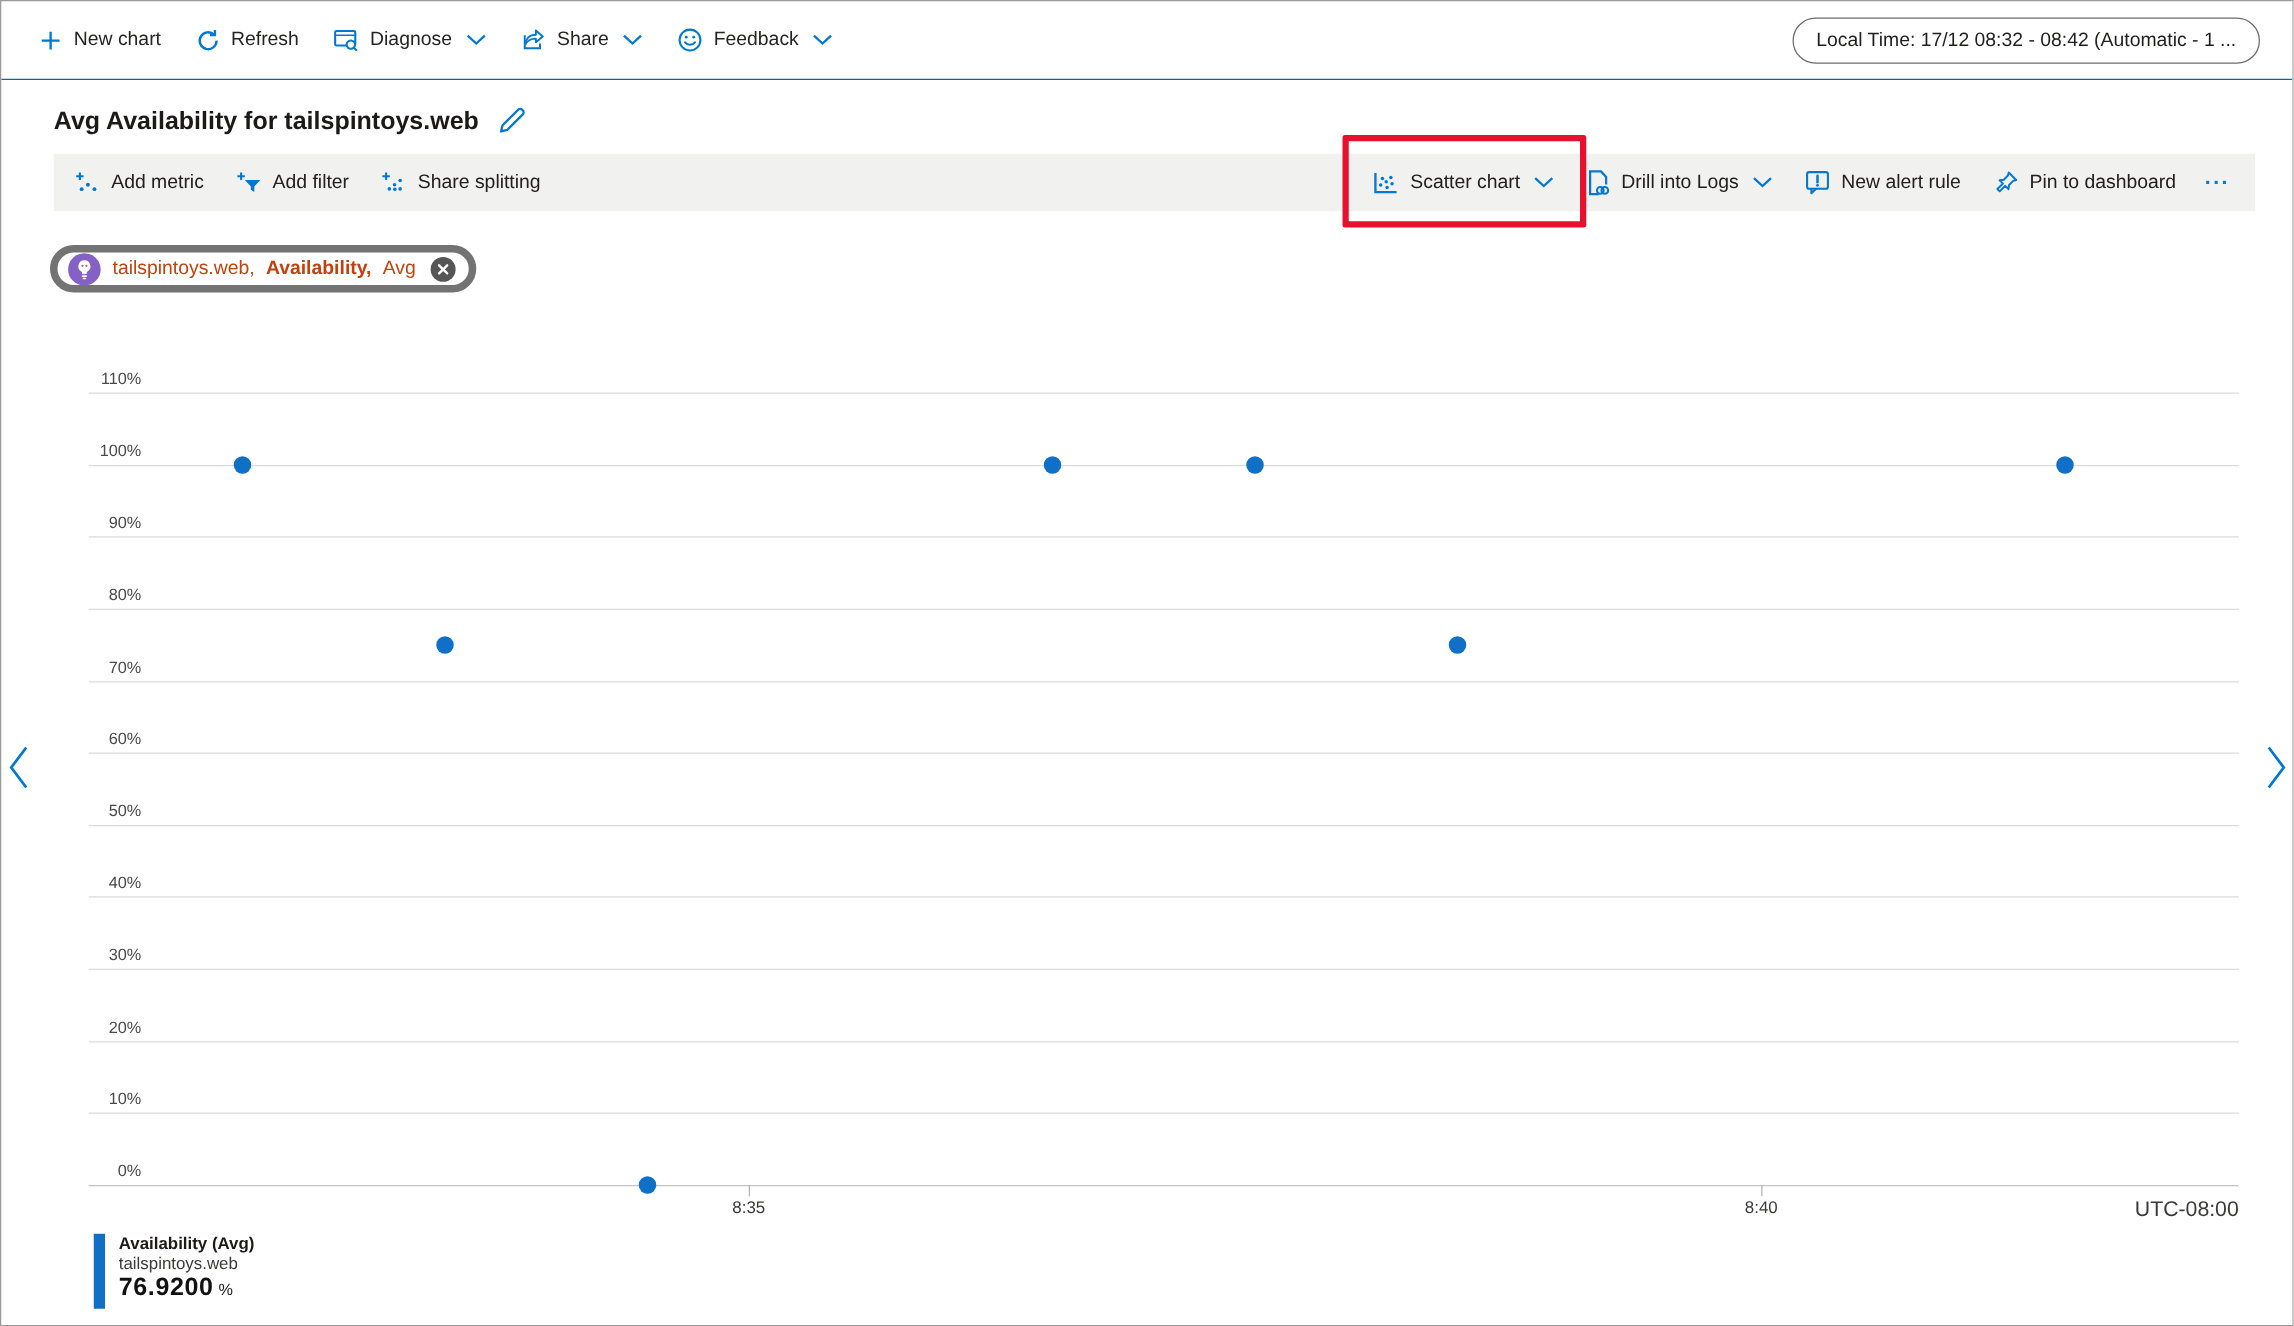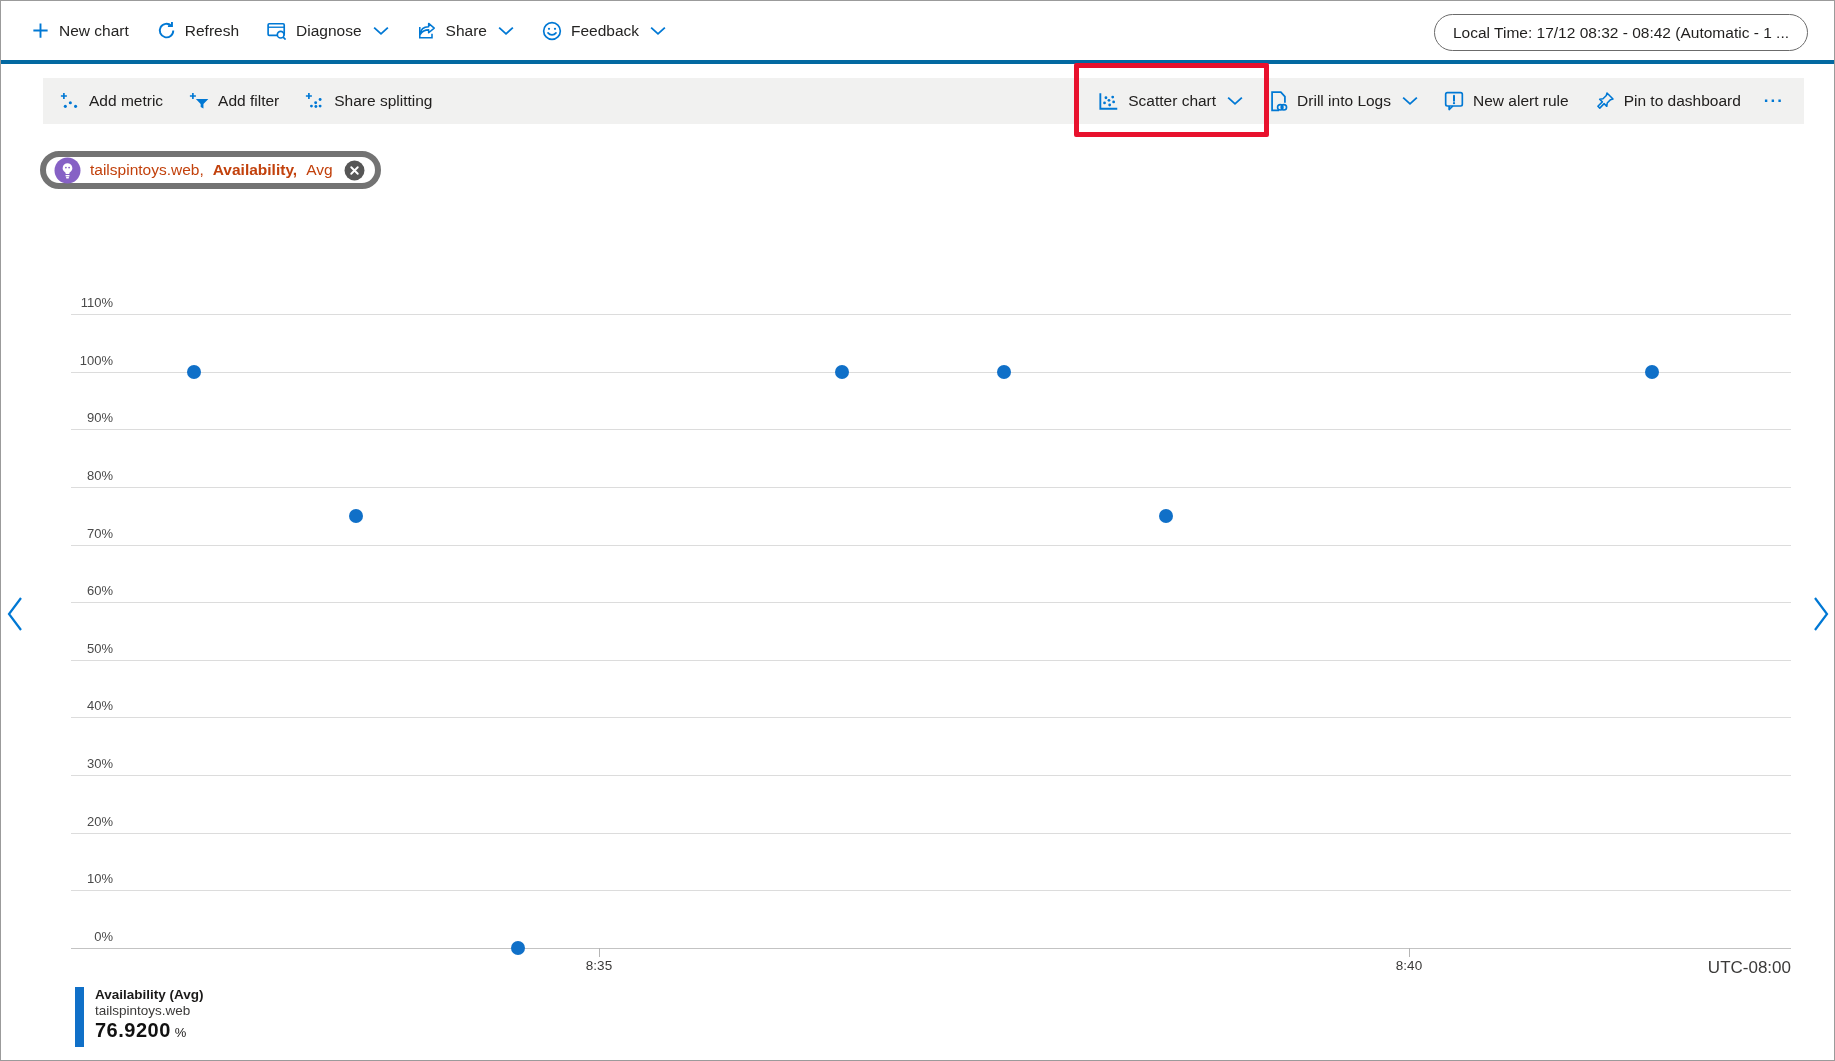--- a/index.html
+++ b/index.html
@@ -6,21 +6,21 @@
   html,body { background:#fff; }
   body { font-family:"Liberation Sans", sans-serif; }
   #app {
     position:relative; width:1835px; height:1061px;
     background:#fff; border:1px solid #9b9b9b; overflow:hidden;
     color:#252423;
   }
   
   .top-toolbar {
     position:relative; display:flex; align-items:center;
-    height:63px; padding-left:16px; border-bottom:4px solid #0369a1;
+    height:63px; padding-left:16px; border-bottom:1px solid #0369a1;
   }
   .tb-item {
     display:flex; align-items:center; gap:9px; height:100%;
     padding:0 14px; background:none; border:none; cursor:pointer;
     font-family:inherit; font-size:15.5px; color:#252423; white-space:nowrap;
   }
   .icon { display:inline-flex; align-items:center; justify-content:center; color:var(--accent,#0078d4); }
   .chev { display:inline-flex; color:var(--accent,#0078d4); margin-left:2px; }
   .time-pill {
     position:absolute; right:26px; top:13px; height:37px;
@@ -145,20 +145,30 @@
       <span>Feedback</span>
       <span class="chev">
         <svg width="16" height="10" viewBox="0 0 14 8">
             <path d="M1 1l6 5.5L13 1" fill="none" stroke="currentColor" stroke-width="1.6"></path>
           </svg>
       </span>
     </button>
     <button class="time-pill">Local Time: 17/12 08:32 - 08:42 (Automatic - 1 ...</button>
   </div>
 
+  <div class="title-row">
+    <span class="page-title">Avg Availability for tailspintoys.web</span>
+    <button class="edit-btn">
+      <span>
+        <svg width="24" height="24" viewBox="0 0 20 20">
+            <path d="M3.2 16.8l1-4.1L14.6 2.3a1.9 1.9 0 0 1 2.7 0l.4.4a1.9 1.9 0 0 1 0 2.7L7.3 15.8z" fill="none" stroke="currentColor" stroke-width="1.5" stroke-linejoin="round"></path>
+          </svg>
+      </span>
+    </button>
+  </div>
 
   <div class="metric-bar">
     <button class="mt-item">
       <span class="icon">
         <svg width="20" height="18" viewBox="0 0 18 16">
             <path d="M3.5 0.8v5.4M0.8 3.5h5.4" stroke="currentColor" stroke-width="1.5" fill="none"></path>
             <circle cx="4.8" cy="12.8" r="1.4" fill="currentColor"></circle>
             <circle cx="9.3" cy="9.6" r="1.4" fill="currentColor"></circle>
             <circle cx="14" cy="12.8" r="1.4" fill="currentColor"></circle>
           </svg>

